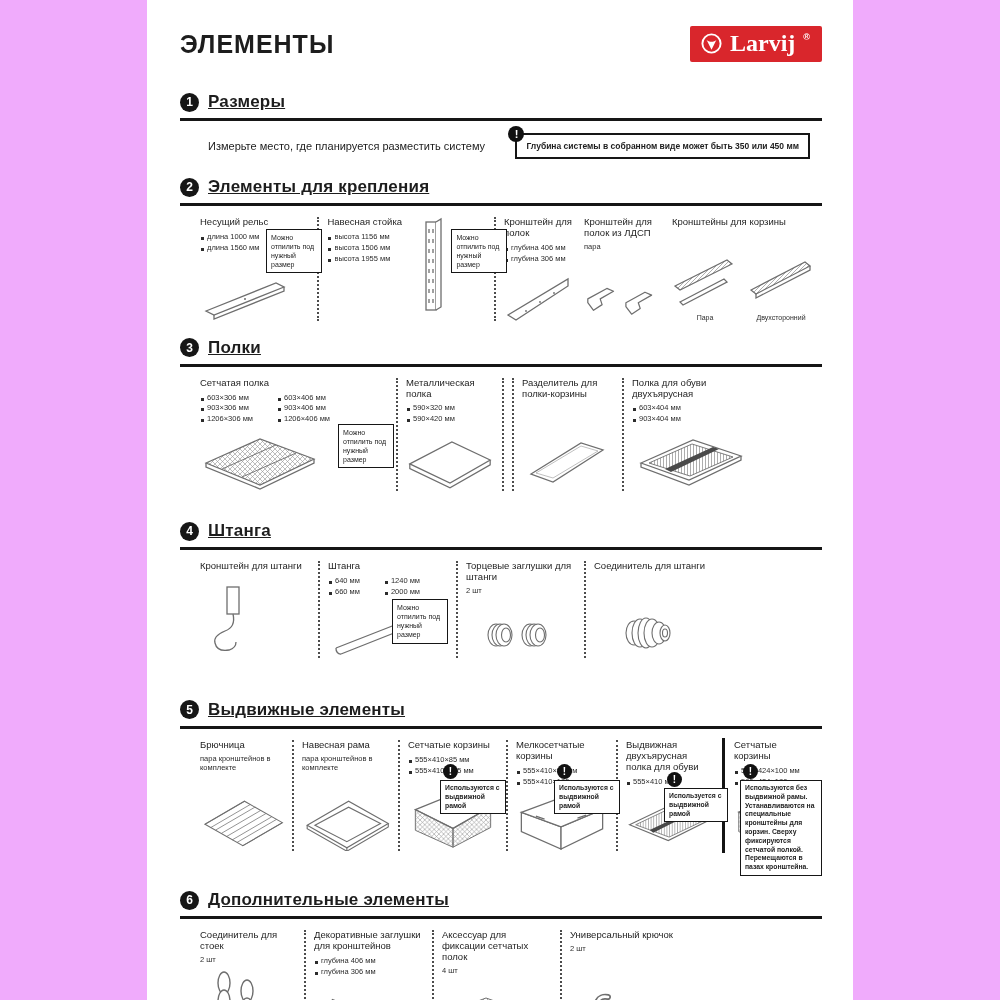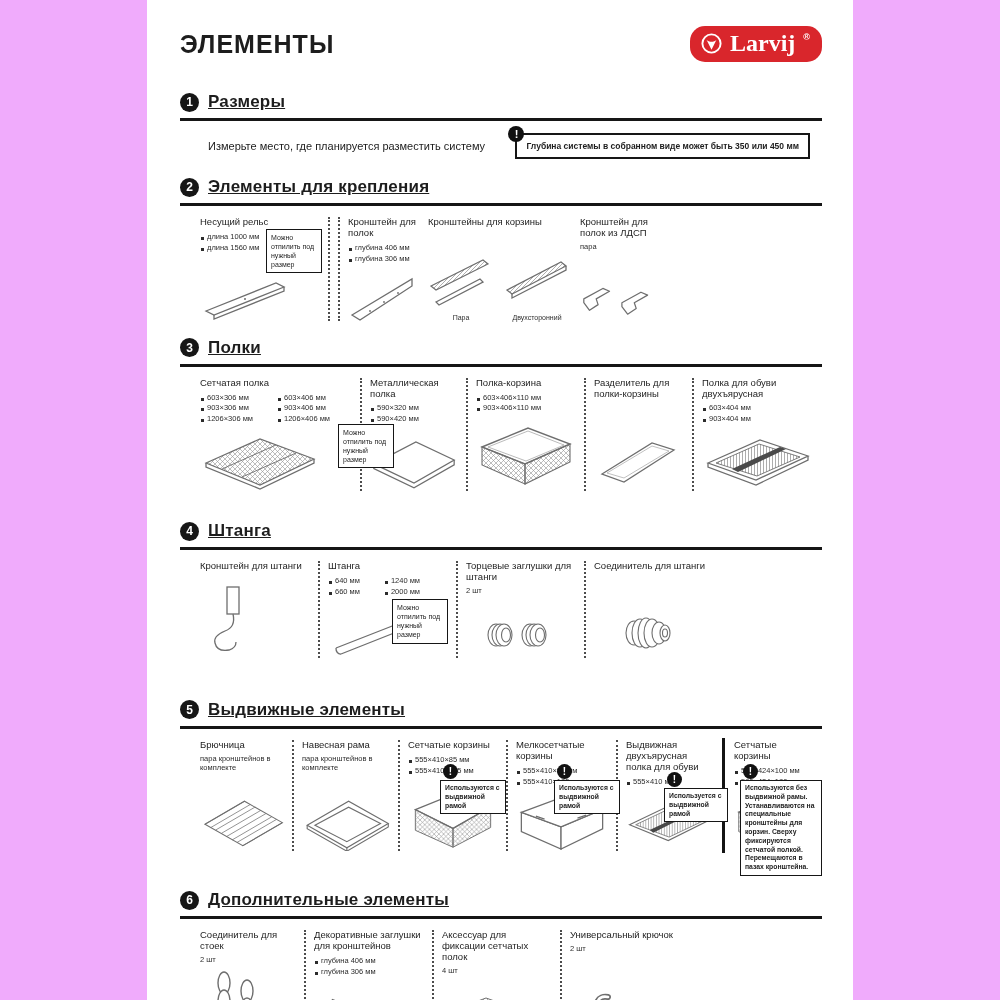--- a/index.html
+++ b/index.html
@@ -3,21 +3,21 @@
 <meta charset="utf-8">
 <style>
   html,body{margin:0;padding:0;}
   body{background:#0a0a0a;font-family:"Liberation Sans","DejaVu Sans",sans-serif;}
   .canvas{width:1000px;height:1000px;background:#f0abfc;display:flex;justify-content:center;overflow:hidden;}
   .page{width:706px;min-height:1000px;background:#ffffff;box-sizing:border-box;padding:26px 31px 18px 33px;color:#1d1d1d;position:relative;}
 
   
   .hdr{display:flex;justify-content:space-between;align-items:flex-start;}
   .hdr h1{margin:4px 0 0;font-size:25px;letter-spacing:1px;font-weight:bold;color:#1d1d1d;}
-  .logo{background:#d9262c;border-radius:15px;padding:5px 13px 7px 10px;display:flex;align-items:center;gap:7px;color:#fff;}
+  .logo{background:#d9262c;border-radius:2px;padding:5px 13px 7px 10px;display:flex;align-items:center;gap:7px;color:#fff;}
   .logo .word{font-family:"Liberation Serif","DejaVu Serif",serif;font-weight:bold;font-size:24px;line-height:1;}
   .logo sup{font-size:9px;font-weight:bold;vertical-align:top;position:relative;top:-6px;left:1px;}
 
   
   .sec-head{display:flex;align-items:center;gap:9px;border-bottom:3px solid #161616;padding-bottom:6px;}
   .badge{width:19px;height:19px;border-radius:50%;background:#161616;color:#fff;font-size:12px;font-weight:bold;display:flex;align-items:center;justify-content:center;flex:0 0 19px;}
   .sec-head h2{margin:0;font-size:17px;font-weight:bold;letter-spacing:.2px;text-decoration:underline;}
 
   
   .s1body{display:flex;align-items:center;margin:12px 0 0 28px;}
@@ -118,35 +118,62 @@
             <svg class="draw" width="92" height="52" viewBox="0 0 92 52">
               <polygon class="stf" points="6,42 76,14 84,18 14,46"></polygon>
               <path class="st" d="M14,46 v4 L84,22 v-4"></path>
               <circle cx="45" cy="30" r="1" fill="#6e6e6e"></circle>
             </svg>
           </div>
         </div>
 
         <div class="vsep"></div>
 
+        <div class="col" style="width:182px">
+          <h3>Навесная стойка</h3>
+          <ul class="b">
+            <li>высота 1156 мм</li>
+            <li>высота 1506 мм</li>
+            <li>высота 1955 мм</li>
+          </ul>
+          <div style="position:absolute;left:90px;top:2px">
+            <svg class="draw" width="30" height="98" viewBox="0 0 30 98">
+              <rect class="stf" x="9" y="5" width="10" height="88"></rect>
+              <path class="stf" d="M19,5 l5,-3 v88 l-5,3"></path>
+              <path class="st" d="M12,12v4 M16,12v4 M12,22v4 M16,22v4 M12,32v4 M16,32v4 M12,42v4 M16,42v4 M12,52v4 M16,52v4 M12,62v4 M16,62v4 M12,72v4 M16,72v4 M12,82v4 M16,82v4" stroke-width="1"></path>
+            </svg>
+          </div>
+          <div class="cut" style="left:124px;top:14px"><span>Можно отпилить под нужный размер</span></div>
+        </div>
 
         <div class="vsep"></div>
 
         <div class="col" style="width:80px">
           <h3>Кронштейн для полок</h3>
           <ul class="b">
             <li>глубина 406 мм</li>
             <li>глубина 306 мм</li>
           </ul>
           <div class="fig">
             <svg class="draw" width="72" height="52" viewBox="0 0 72 52">
               <polygon class="stf" points="4,46 64,10 64,17 12,51"></polygon>
               <circle cx="22" cy="42" r="0.9" fill="#6e6e6e"></circle>
                 <circle cx="36" cy="33" r="0.9" fill="#6e6e6e"></circle>
                 <circle cx="50" cy="24" r="0.9" fill="#6e6e6e"></circle>
+            </svg>
+          </div>
+        </div>
+
+        <div class="col" style="width:88px">
+          <h3>Кронштейн для полок из ЛДСП</h3>
+          <div class="sub">пара</div>
+          <div class="fig">
+            <svg class="draw" width="84" height="48" viewBox="0 0 84 48">
+              <path class="stf" d="M4,26 L24,15 l7,3 -14,8 2,6 -9,6 -6,-8 z" stroke-linejoin="round"></path>
+              <path class="stf" d="M44,30 L64,19 l7,3 -14,8 2,6 -9,6 -6,-8 z" stroke-linejoin="round"></path>
             </svg>
           </div>
         </div>
 
         <div class="col" style="width:152px">
           <h3>Кронштейны для корзины</h3>
           <div class="figpair">
             <div>
               <svg class="draw" width="66" height="58" viewBox="0 0 66 58">
                 <polygon points="3,32 55,6 60,10 8,36" fill="url(#mesh)" stroke="#6e6e6e" stroke-width="1.2"></polygon>
@@ -156,31 +183,20 @@
             </div>
             <div>
               <svg class="draw" width="66" height="58" viewBox="0 0 66 58">
                 <polygon points="3,36 57,8 62,12 8,40" fill="url(#mesh)" stroke="#6e6e6e" stroke-width="1.2"></polygon>
                 <path class="st" d="M8,40 v4 L62,16 v-4"></path>
               </svg>
               <div class="figcap">Двухсторонний</div>
             </div>
           </div>
         </div>
-
-        <div class="col" style="width:88px">
-          <h3>Кронштейн для полок из ЛДСП</h3>
-          <div class="sub">пара</div>
-          <div class="fig">
-            <svg class="draw" width="84" height="48" viewBox="0 0 84 48">
-              <path class="stf" d="M4,26 L24,15 l7,3 -14,8 2,6 -9,6 -6,-8 z" stroke-linejoin="round"></path>
-              <path class="stf" d="M44,30 L64,19 l7,3 -14,8 2,6 -9,6 -6,-8 z" stroke-linejoin="round"></path>
-            </svg>
-          </div>
-        </div>
       </div>
     </section>
 
     <section class="mt15">
       <div class="sec-head">
         <span class="badge">3</span>
         <h2>Полки</h2>
       </div>
       <div class="row h108">
 
@@ -215,35 +231,20 @@
           <div class="fig">
             <svg class="draw" width="92" height="60" viewBox="0 0 92 60">
               <polygon class="stf" points="4,33 48,10 88,29 46,53"></polygon>
               <path class="st" d="M4,33 v5 L46,58 L88,34 v-5"></path>
             </svg>
           </div>
         </div>
 
         <div class="vsep"></div>
 
-        <div class="col" style="width:108px">
-          <h3>Полка-корзина</h3>
-          <ul class="b">
-            <li>603×406×110 мм</li>
-            <li>903×406×110 мм</li>
-          </ul>
-          <div class="fig">
-            <svg class="draw" width="100" height="68" viewBox="0 0 100 68">
-              <path d="M6,24 v18 L49,61 V41 Z" fill="url(#mesh2)" stroke="#6e6e6e" stroke-width="1.1"></path>
-              <path d="M94,21 v18 L49,61 V41 Z" fill="url(#mesh2)" stroke="#6e6e6e" stroke-width="1.1"></path>
-              <polygon points="6,24 52,5 94,21 49,41" fill="none" stroke="#6e6e6e" stroke-width="1.4"></polygon>
-              <polygon points="12,24 52,8 88,22 50,38" fill="none" stroke="#6e6e6e" stroke-width="0.8" opacity="0.6"></polygon>
-            </svg>
-          </div>
-        </div>
 
         <div class="vsep"></div>
 
         <div class="col" style="width:100px">
           <h3>Разделитель для полки-корзины</h3>
           <div class="fig">
             <svg class="draw" width="90" height="60" viewBox="0 0 90 60">
               <polygon class="stf" points="8,43 58,12 80,19 30,51"></polygon>
               <polygon points="13,42 58,15 75,20 30,47" fill="none" stroke="#6e6e6e" stroke-width="0.8" opacity="0.55"></polygon>
             </svg>

